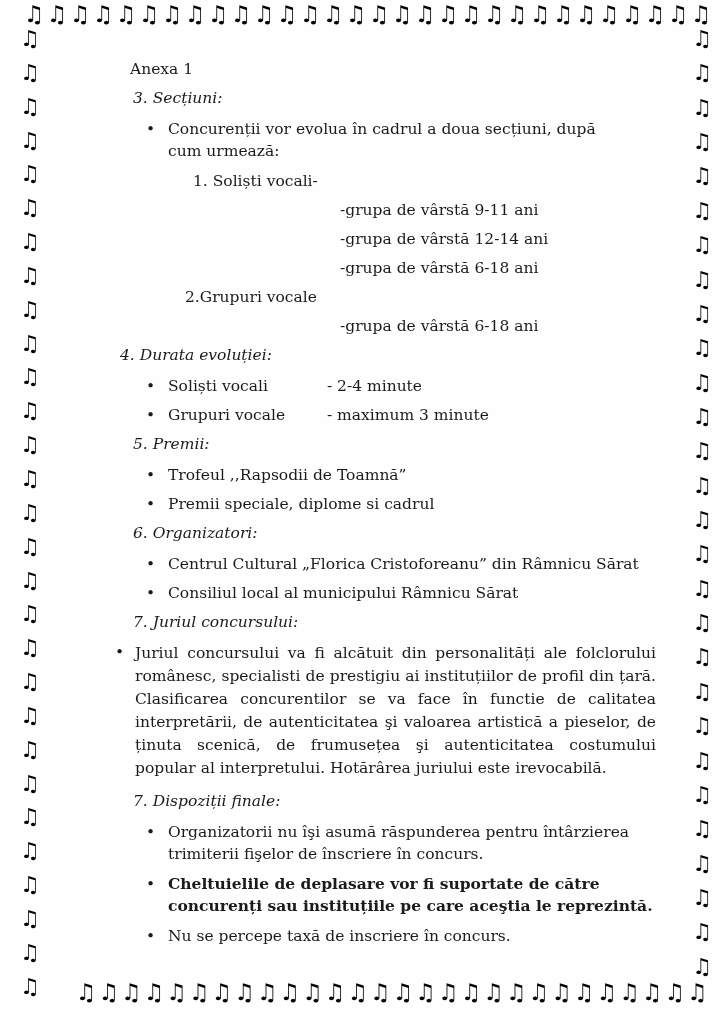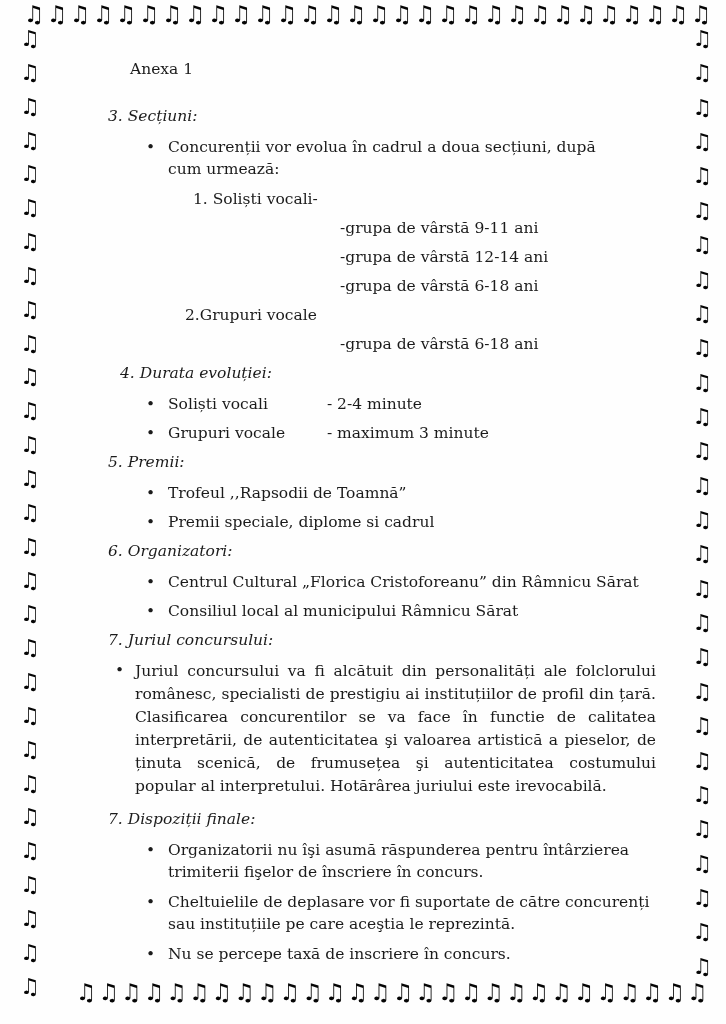--- a/index.html
+++ b/index.html
@@ -26,29 +26,29 @@
   }
   .border-left  { left:20px;  top:28px; bottom:26px; }
   .border-right { right:14px; top:28px; bottom:46px; }
 
   
   .content {
     position:absolute; left:108px; top:58px; width:548px;
     font-size:15.5px;
   }
   .line   { line-height:22px; margin:0 0 7px 0; }
-  .annex  { margin-left:22px; margin-bottom:25px; }
-  .heading{ font-style:italic; margin-top:4px; margin-bottom:9px; }
+  .annex  { margin-left:22px; margin-bottom:7px; }
+  .heading{ font-style:italic; margin-top:4px; margin-bottom:9px;margin-left:25px; }
   .h4     { margin-left:12px; }
 
   .bullet-item { position:relative; padding-left:60px; }
   .bullet-item .dot { position:absolute; left:38px; top:0; }
   .bullet-item .btxt { display:block; }
   .w460 { max-width:462px; }
-  .w525 { max-width:526px; }
+  .w525 { max-width:526px;font-weight:bold; }
 
   .sub1 { margin-left:85px; }
   .sub2 { margin-left:77px; }
   .age  { margin-left:232px; white-space:pre; }
 
   .dur-row { position:relative; padding-left:60px; }
   .dur-row .dot { position:absolute; left:38px; top:0; }
   .dur-label { display:inline-block; width:154px; }
 
   .jury-item { position:relative; padding-left:27px; }

